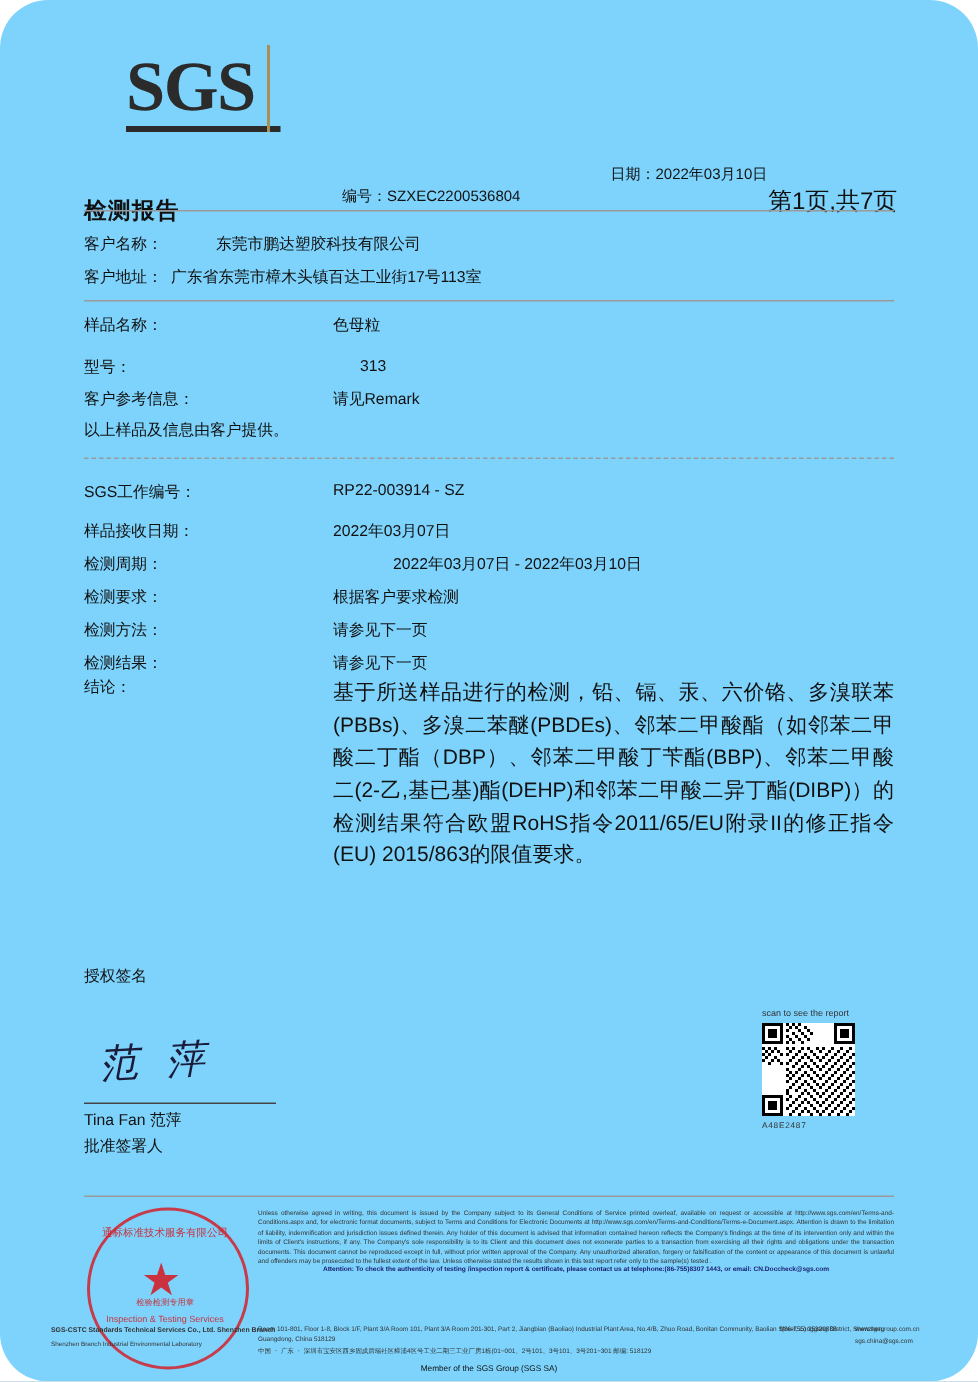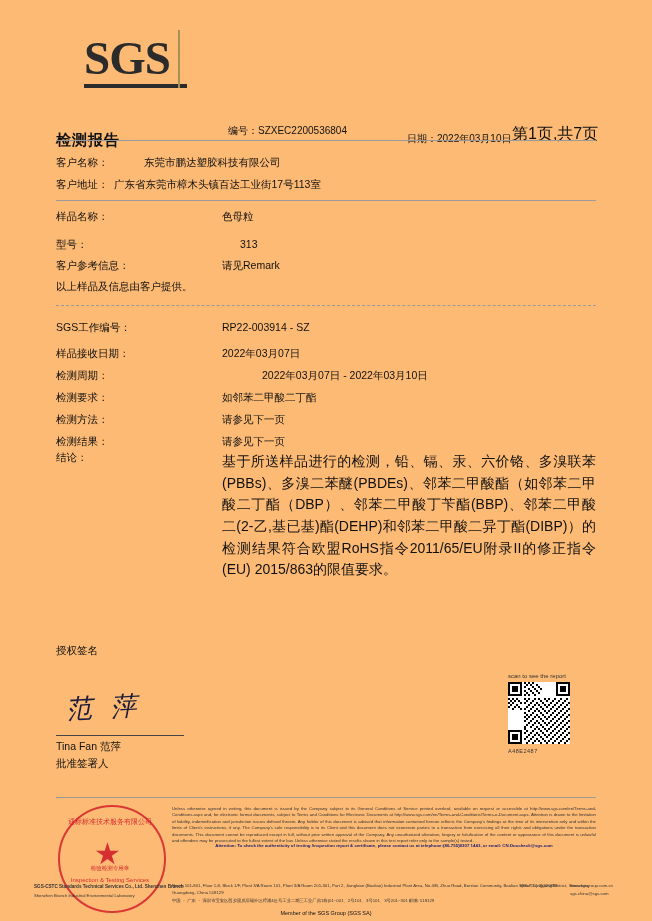--- a/index.html
+++ b/index.html
@@ -15,21 +15,22 @@
     width: 652px;
     height: 921px;
     background: #ffffff;
     overflow: hidden;
   }
   .sheet {
     position: absolute;
     left: 0; top: 0;
     width: 652px;
     height: 921px;
-    background: #fdba74;
+    background: #7dd3fc;
+    border-radius: 32px;
   }
   
   .logo {
     position: absolute;
     left: 84px;
     top: 35px;
     font-family: "Liberation Serif", serif;
     font-weight: bold;
     font-size: 47px;
     letter-spacing: -1px;
@@ -66,21 +67,21 @@
   .head-no {
     position: absolute;
     left: 228px;
     top: 124px;
     font-size: 10px;
     color: #111;
   }
   .head-date {
     position: absolute;
     left: 407px;
-    top: 132px;
+    top: 109px;
     font-size: 10px;
     color: #111;
   }
   .head-page {
     position: absolute;
     left: 512px;
     top: 124px;
     font-size: 16px;
     color: #111;
   }
@@ -356,21 +357,21 @@
     <div class="lbl" style="left:56px; top:321px;">SGS工作编号：</div>
     <div class="val" style="left:222px; top:321px;">RP22-003914 - SZ</div>
 
     <div class="lbl" style="left:56px; top:347px;">样品接收日期：</div>
     <div class="val" style="left:222px; top:347px;">2022年03月07日</div>
 
     <div class="lbl" style="left:56px; top:369px;">检测周期：</div>
     <div class="val" style="left:222px; top:369px;margin-left:40px;">2022年03月07日 - 2022年03月10日</div>
 
     <div class="lbl" style="left:56px; top:391px;">检测要求：</div>
-    <div class="val" style="left:222px; top:391px;">如邻苯二甲酸二丁酯</div>
+    <div class="val" style="left:222px; top:391px;">根据客户要求检测</div>
 
     <div class="lbl" style="left:56px; top:413px;">检测方法：</div>
     <div class="val" style="left:222px; top:413px;">请参见下一页</div>
 
     <div class="lbl" style="left:56px; top:435px;">检测结果：</div>
     <div class="val" style="left:222px; top:435px;">请参见下一页</div>
 
     <div class="lbl" style="left:56px; top:451px;">结论：</div>
     <div class="concl">基于所送样品进行的检测，铅、镉、汞、六价铬、多溴联苯(PBBs)、多溴二苯醚(PBDEs)、邻苯二甲酸酯（如邻苯二甲酸二丁酯（DBP）、邻苯二甲酸丁苄酯(BBP)、邻苯二甲酸二(2-乙,基已基)酯(DEHP)和邻苯二甲酸二异丁酯(DIBP)）的检测结果符合欧盟RoHS指令2011/65/EU附录II的修正指令(EU) 2015/863的限值要求。</div>
 

